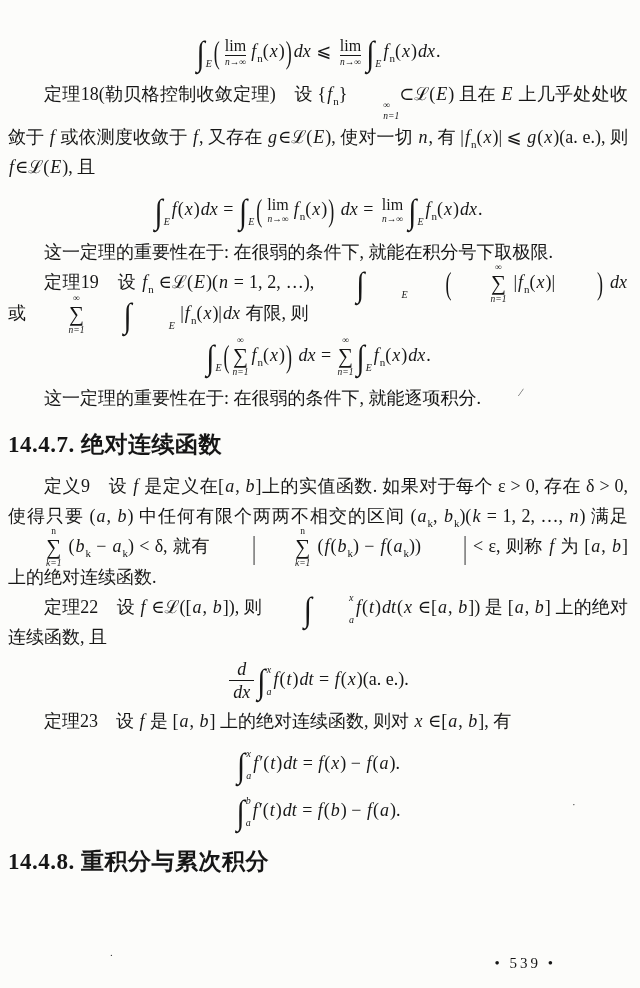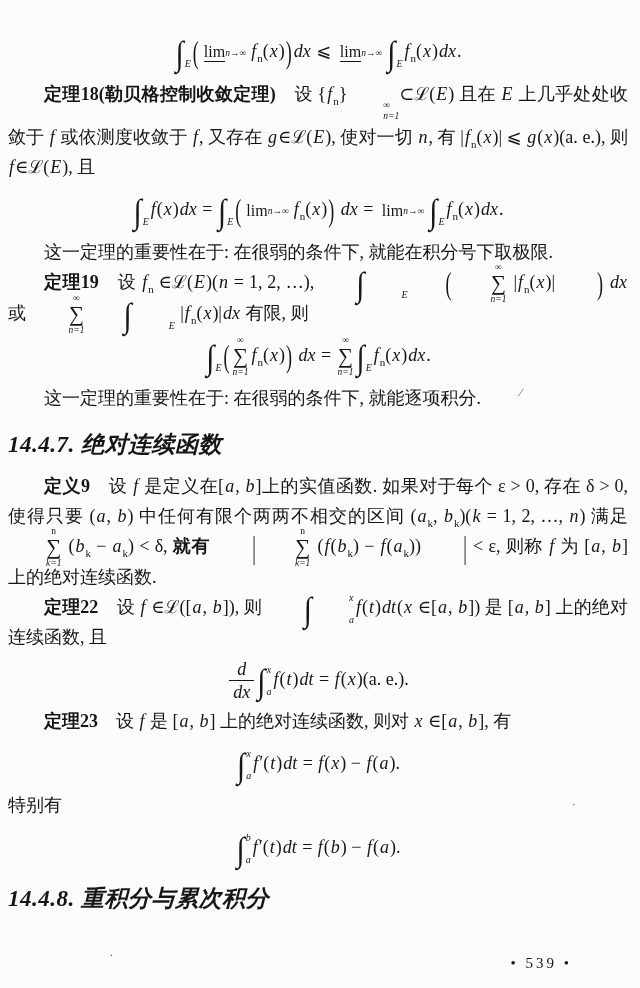--- a/index.html
+++ b/index.html
@@ -7,48 +7,48 @@
     width:640px;height:988px;margin:0 auto;position:relative;overflow:hidden;
     background:#fcfcfa;color:#161616;box-sizing:border-box;
     padding:24px 12px 0 8px;
     font-family:"Liberation Serif","DejaVu Serif",serif;
   }
   .blk{font-size:18px;line-height:30px;text-align:justify;}
   .para{text-indent:2em;margin:0;}
   .flush{text-indent:0;margin:0;}
   .formula{text-align:center;text-indent:0;margin:7px 0;line-height:40px;}
   .heading{font-size:23px;font-weight:600;letter-spacing:0.5px;text-indent:0;
-           margin:16px 0 10px 0;line-height:32px;text-align:left;font-style:italic;}
-  .bold{font-weight:700;}
+           margin:16px 0 10px 0;line-height:32px;text-align:left;}
+  .bold{font-weight:400;}
   .var{font-style:italic;padding:0 1px;}
   sub{font-size:11px;line-height:1;}
   .ss{display:inline-flex;flex-direction:column;align-items:flex-start;
       font-size:9.5px;line-height:1.15;vertical-align:-8px;font-style:italic;}
   .intw{display:inline-flex;align-items:center;vertical-align:middle;
         margin:-8px 1px;}
   .isign{font-size:30px;line-height:1;display:inline-block;transform:scaleY(1.15);}
   .ilims{display:inline-flex;flex-direction:column;justify-content:space-between;
          height:32px;font-size:10px;line-height:1;margin-left:1px;
          font-style:italic;padding:1px 0;}
-  .limw{display:inline-flex;flex-direction:row;align-items:center;
+  .limw{display:inline-flex;flex-direction:column;align-items:center;
         vertical-align:middle;line-height:1;margin:-8px 4px;}
   .limw .word{font-size:16px;}
   .limw .word.bar{border-bottom:1.5px solid #161616;padding-bottom:1px;}
   .limw .under{font-size:9.5px;margin-top:2px;font-style:italic;}
   .sumw{display:inline-flex;flex-direction:column;align-items:center;
         vertical-align:middle;line-height:1;margin:-10px 2px;}
   .sumw .over{font-size:9.5px;margin-bottom:1px;}
   .sumw .ssign{font-size:21px;}
   .sumw .under{font-size:9.5px;margin-top:1px;font-style:italic;}
   .frac{display:inline-flex;flex-direction:column;align-items:center;
         vertical-align:middle;line-height:1.15;font-style:italic;margin:-8px 2px;}
   .frac .den{border-top:1.4px solid #161616;padding:1px 4px 0 4px;}
   .big{display:inline-block;transform:scaleY(1.8);vertical-align:-1px;padding:0 1px;}
   .t{}
-  .pagenum{position:absolute;right:68px;bottom:16px;font-size:15px;
+  .pagenum{position:absolute;right:84px;bottom:16px;font-size:15px;
            letter-spacing:3px;}
   .artifact{position:absolute;font-size:11px;color:#333;}
 </style>
 </head>
 <body>
 
 <div class="page">
   <div id="blocks">
       <div class="blk formula"><span class="intw">
           <span class="isign">∫</span>
@@ -170,21 +170,20 @@
           </span>
         </span><span class="var">f</span><span class="t">(</span><span class="var">t</span><span class="t">)</span><span class="var">dt</span><span class="t"> = </span><span class="var">f</span><span class="t">(</span><span class="var">x</span><span class="t">)(a. e.).</span></div>
       <div class="blk para"><span class="t bold">定理23</span><span class="t">　设 </span><span class="var">f</span><span class="t"> 是 [</span><span class="var">a</span><span class="t">, </span><span class="var">b</span><span class="t">] 上的绝对连续函数, 则对 </span><span class="var">x</span><span class="t"> ∈[</span><span class="var">a</span><span class="t">, </span><span class="var">b</span><span class="t">], 有</span></div>
       <div class="blk formula"><span class="intw">
           <span class="isign">∫</span>
           <span class="ilims">
             <span class="iu">x</span>
             <span class="id">a</span>
           </span>
         </span><span class="var">f′</span><span class="t">(</span><span class="var">t</span><span class="t">)</span><span class="var">dt</span><span class="t"> = </span><span class="var">f</span><span class="t">(</span><span class="var">x</span><span class="t">) − </span><span class="var">f</span><span class="t">(</span><span class="var">a</span><span class="t">).</span></div>
-      <div class="blk flush"><span class="t">特别有</span></div>
       <div class="blk formula"><span class="intw">
           <span class="isign">∫</span>
           <span class="ilims">
             <span class="iu">b</span>
             <span class="id">a</span>
           </span>
         </span><span class="var">f′</span><span class="t">(</span><span class="var">t</span><span class="t">)</span><span class="var">dt</span><span class="t"> = </span><span class="var">f</span><span class="t">(</span><span class="var">b</span><span class="t">) − </span><span class="var">f</span><span class="t">(</span><span class="var">a</span><span class="t">).</span></div>
       <div class="blk heading"><span class="t">14.4.8. 重积分与累次积分</span></div>
     </div>
   <span class="pagenum">• 539 •</span>

